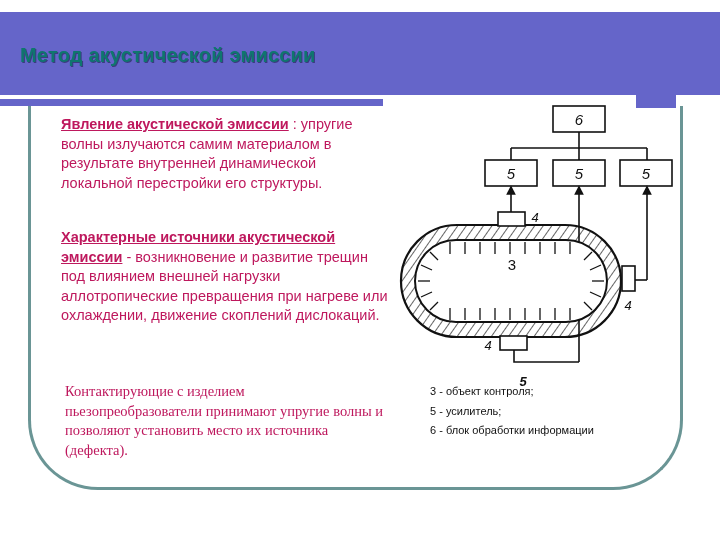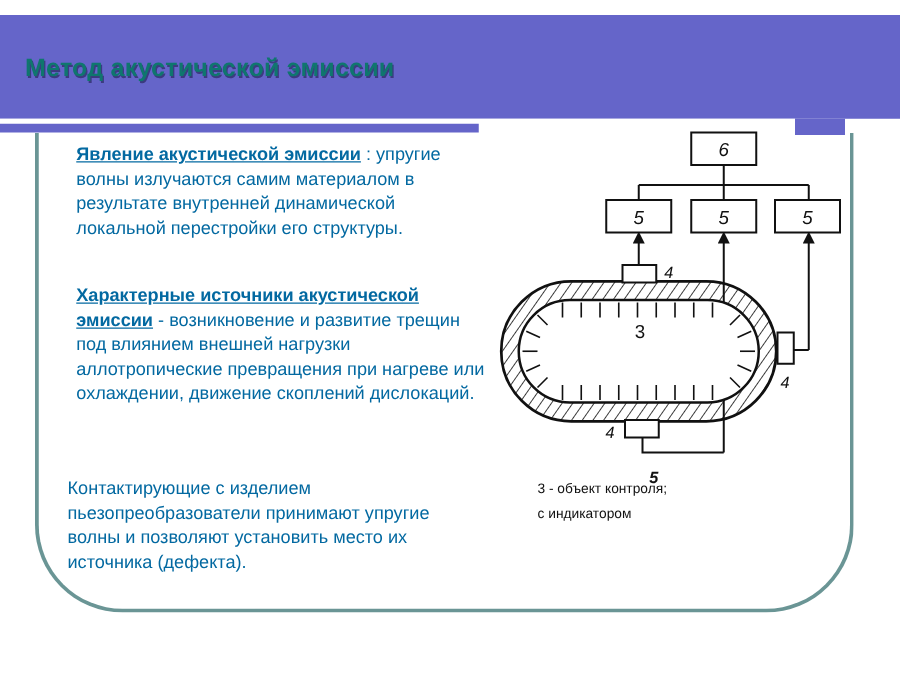--- a/index.html
+++ b/index.html
@@ -3,25 +3,25 @@
   <meta charset="utf-8">
   <style>
     html, body { margin:0; padding:0; }
     body { width:720px; height:540px; position:relative; background:#ffffff; overflow:hidden; font-family:"Liberation Sans", sans-serif; color:#111; }
     .header { position:absolute; left:0; top:12px; width:720px; height:83px; background:#6565c9; }
     .title { position:absolute; left:20px; top:44px; font-size:20px; font-weight:bold; color:#0f766e; letter-spacing:0.2px; text-shadow:1px 1px 0 #3b3b80; }
     .rule-white { position:absolute; left:0; top:95px; width:636px; height:3px; background:#fff; }
     .rule-blue { position:absolute; left:0; top:99px; width:383px; height:7px; background:#6565c9; }
     .rule-blue2 { position:absolute; left:636px; top:95px; width:40px; height:13px; background:#6565c9; }
     .frame { position:absolute; left:28px; top:106px; width:655px; height:384px; border-left:3px solid #6a9595; border-right:3px solid #6a9595; border-bottom:3px solid #6a9595; border-bottom-left-radius:70px; border-bottom-right-radius:70px; box-sizing:border-box; }
-    .txt { position:absolute; font-size:14.5px; line-height:19.5px; color:#0369a1; }
+    .txt { position:absolute; font-size:14.5px; line-height:19.5px; color:#be185d; }
     .txt b { font-weight:bold; text-decoration:underline; }
     .p1 { left:61px; top:115px; width:320px; }
     .p2 { left:61px; top:228px; width:330px; }
-    .p3 { left:54px; top:382px; width:320px; }
+    .p3 { left:65px; top:382px; width:320px;font-family:Liberation Serif, serif; }
     .legend { position:absolute; left:430px; top:382px; font-size:11px; line-height:19.5px; }
     .legend div { white-space:nowrap; }
     svg.diag { position:absolute; left:0; top:0; }
   </style>
 </head>
 <body>
 
 <div class="header"></div>
 <div class="title">Метод акустической эмиссии</div>
 <div class="rule-white"></div>
@@ -109,14 +109,15 @@
     <text x="512" y="270" font-style="normal">3</text>
     <text x="535" y="222" font-size="13">4</text>
     <text x="628" y="310" font-size="13">4</text>
     <text x="488" y="350" font-size="13">4</text>
     <text x="523" y="386" font-size="13" font-weight="bold">5</text>
   </g>
 </svg>
 
 <div class="legend">
   <div>3 - объект контроля;</div>
-  <div>с индикатором</div>
+  <div>5 - усилитель;</div>
+  <div>6 - блок обработки информации</div>
 </div>
 
 </body></html>

